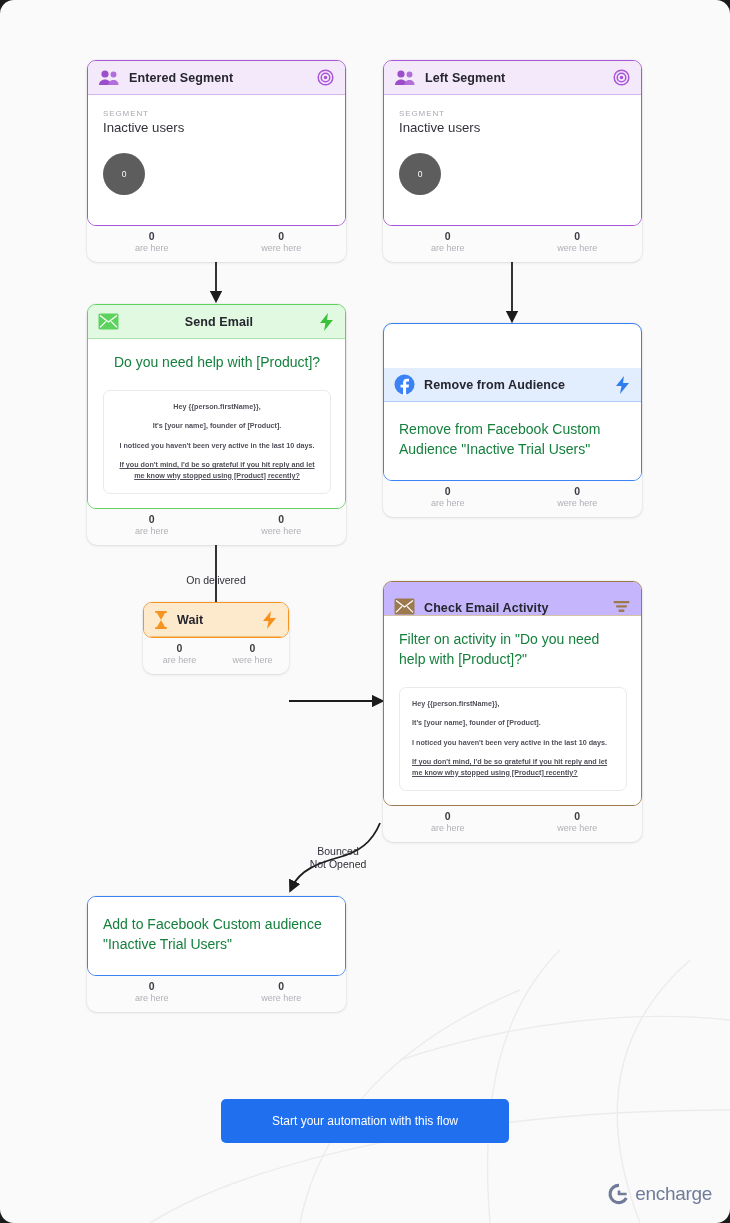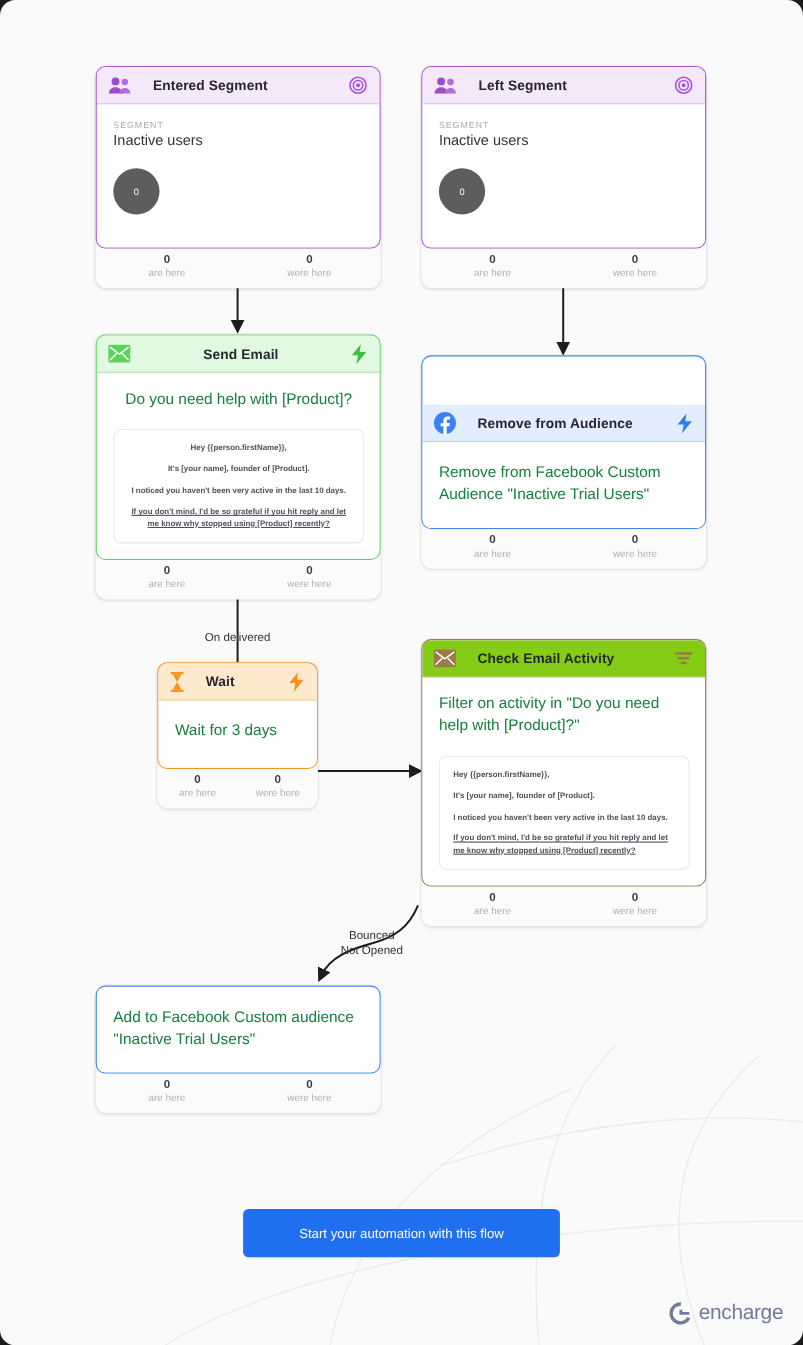--- a/index.html
+++ b/index.html
@@ -27,21 +27,21 @@
   }
   .node-body {
     background: #ffffff;
     border-radius: 9px;
     overflow: hidden;
   }
   .node-head {
     height: 34px;
     display: flex; align-items: center;
     padding: 0 11px 0 10px;
-    gap: 19px;
+    gap: 9px;
     border-bottom: 1px solid transparent;
   }
   .node-title {
     font-size: 12.5px; font-weight: bold; color: #26262e;
     letter-spacing: .1px; flex: 1;
   }
   .node-content { padding: 14px 14px 14px 15px; background:#fff; }
   .node-main-text {
     font-size: 14px; color: #15803d; line-height: 1.42;
   }
@@ -77,21 +77,21 @@
   
   .acc-purple .node-body { border: 1.5px solid #a855d8; }
   .acc-purple .node-head { background: #f4e8fb; border-bottom-color:#d9b3ee; }
   .acc-green  .node-body { border: 1.5px solid #5ed25e; text-align: center; }
   .acc-green  .node-head { background: #e1f8e1; border-bottom-color:#a9e5a9; }
   .acc-blue   .node-body { border: 1.5px solid #3b82f6; }
   .acc-blue   .node-head { background: #e2edfd; border-bottom-color:#aecbf7;margin-top:44px; }
   .acc-orange .node-body { border: 1.5px solid #f79421; }
   .acc-orange .node-head { background: #fdeacd; border-bottom-color:#f3c47e; }
   .acc-brown  .node-body { border: 1.5px solid #9c7a4e; }
-  .acc-brown  .node-head { background: #84cc16; border-bottom-color:#d6c3a4; }
+  .acc-brown  .node-head { background: #c4b5fd; border-bottom-color:#d6c3a4;align-items:flex-end; }
 
   .ic { display:block; flex:0 0 auto; }
   .bolt { margin-left:auto; }
 
   
   #wires { position:absolute; inset:0; pointer-events:none; }
   .wire-label {
     position: absolute;
     font-size: 10.5px; color: #30303a; text-align: center;
     line-height: 1.25; white-space: pre-line;
@@ -281,23 +281,20 @@
       <div class="node-head">
         <svg class="ic" width="14" height="18" viewBox="0 0 14 18">
           <path d="M2 1h10M2 17h10" stroke="#f79421" stroke-width="2" stroke-linecap="round"></path>
           <path d="M3 2 L11 2 L7 9 L11 16 L3 16 L7 9 Z" fill="#f79421"></path>
         </svg>
         <span class="node-title">Wait</span>
         <svg class="ic bolt" width="15" height="18" viewBox="0 0 15 18">
           <path d="M9 0 L1 10 L6.5 10 L5 18 L14 7 L8 7 Z" fill="#f7911b"></path>
         </svg>
       </div>
-      <div class="node-content" style="padding:17px 14px 24px 15px;">
-        <div class="node-main-text">Wait for 3 days</div>
-      </div>
     </div>
     <div class="node-stats">
       <div class="stat">
         <div class="stat-num">0</div>
         <div class="stat-lbl">are here</div>
       </div>
       <div class="stat">
         <div class="stat-num">0</div>
         <div class="stat-lbl">were here</div>
       </div>

